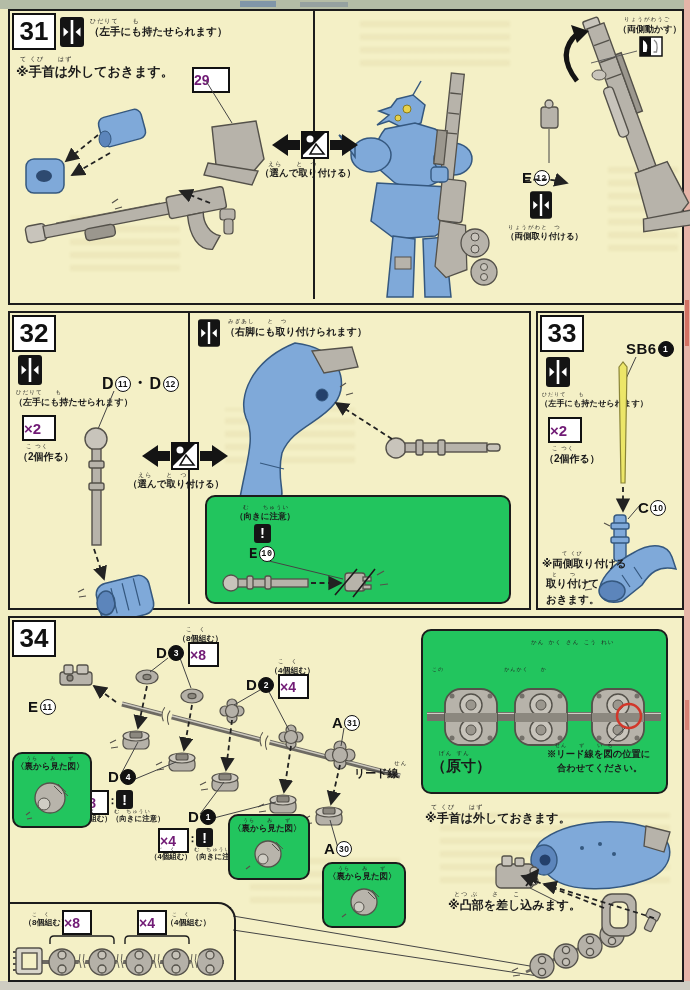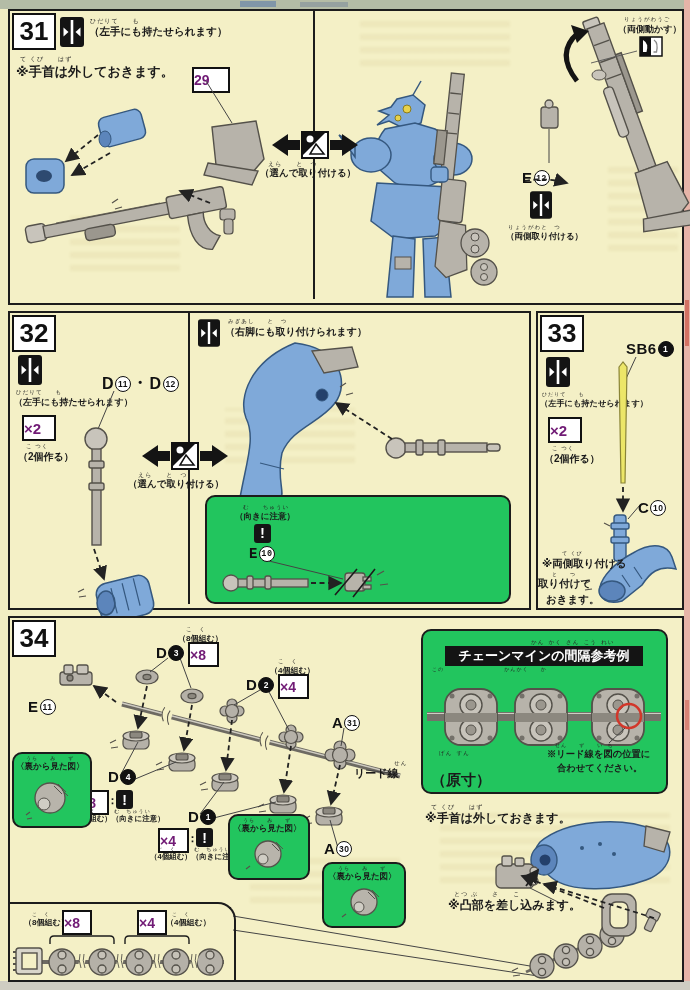--- a/index.html
+++ b/index.html
@@ -388,21 +388,21 @@
     </svg>
 
     <div class="plabel" style="left:100px;top:186px;">
       <span>C</span>
         <span class="circ">10</span>
     </div>
 
     <div class="furi" style="left:24px;top:237px;font-size:5px;">て くび</div>
     <div class="t note" style="left:4px;top:244px;font-size:10.5px;">※両側取り付ける</div>
     <div class="furi" style="left:14px;top:258px;font-size:5px;">と　　つ</div>
-    <div class="t note" style="left:0;top:264px;font-size:10.5px;">取り付けて</div>
+    <div class="t note" style="left:8px;top:264px;font-size:10.5px;">取り付けて</div>
     <div class="t note" style="left:8px;top:280px;font-size:10.5px;">おきます。</div>
   </div>
 
   <div class="sec" style="left:8px;top:616px;width:672px;height:362px;">
     <div class="ghost" style="left:430px;top:195px;width:230px;height:70px;"></div>
     <div class="ghost" style="left:240px;top:240px;width:150px;height:45px;"></div>
 
     <div class="stepbox" style="left:2px;top:2px;">
         <span>34</span>
       </div>
@@ -761,26 +761,23 @@
             <circle cx="-19" cy="-21" r="2.5" fill="#74716a"></circle>
               <circle cx="19" cy="-21" r="2.5" fill="#74716a"></circle>
               <circle cx="-19" cy="21" r="2.5" fill="#74716a"></circle>
               <circle cx="19" cy="21" r="2.5" fill="#74716a"></circle>
           </g>
         </g>
         <circle cx="206" cy="85" r="12" fill="none" stroke="#d2372a" stroke-width="2.5"></circle>
         <line x1="202" y1="97" x2="186" y2="112" stroke="#444" stroke-width="1"></line>
       </svg>
       <div class="furi" style="left:108px;top:8px;font-size:5.5px;">かん かく さん こう れい</div>
-      <div style="position:absolute;left:22px;top:15px;width:198px;height:20px;background:#141414;color:#fff;font-size:13px;font-weight:bold;display:flex;align-items:center;justify-content:center;">
-          <span>チェーンマインの間隔参考例</span>
-        </div>
       <div class="furi" style="left:9px;top:35px;font-size:5px;">この　　　　　　　　　　かんかく　　か</div>
       <div class="furi" style="left:16px;top:119px;font-size:5.5px;">げん すん</div>
-      <div class="t note" style="left:8px;top:140px;font-size:15px;">（原寸）</div>
+      <div class="t note" style="left:8px;top:126px;font-size:15px;">（原寸）</div>
       <div class="furi" style="left:132px;top:111px;font-size:5px;">せん　　ず　　い ち</div>
       <div class="t note" style="left:124px;top:117px;font-size:9.3px;">※リード線を図の位置に</div>
       <div class="t note" style="left:134px;top:131px;font-size:9.3px;">合わせてください。</div>
     </div>
 
     <div class="furi" style="left:421px;top:185px;">て くび　　はず</div>
     <div class="t note" style="left:415px;top:192px;font-size:12px;">※手首は外しておきます。</div>
 
     <div class="furi" style="left:444px;top:272px;">とつ ぶ　　さ　　こ</div>
     <div class="t note" style="left:438px;top:279px;font-size:12px;">※凸部を差し込みます。</div>

